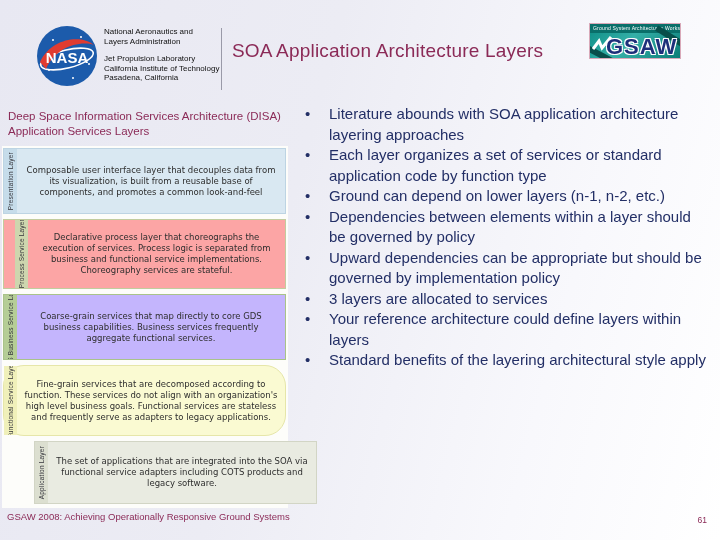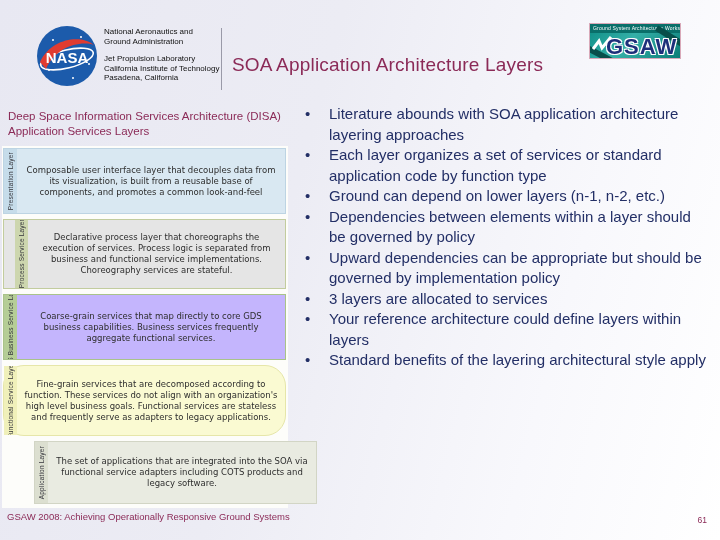--- a/index.html
+++ b/index.html
@@ -7,21 +7,21 @@
   #slide{
     position:relative;width:720px;height:540px;overflow:hidden;
     background:linear-gradient(105deg,#e8e8f2 0%,#ececf4 40%,#f8f8fc 75%,#ffffff 100%);
   }
   
   #nasa-logo{position:absolute;left:35px;top:24px;width:64px;height:64px;}
   #agency-block{position:absolute;left:104px;top:27px;font-size:8px;line-height:9.5px;color:#111;}
   .agency-gap{height:8px;}
   #header-divider{position:absolute;left:221px;top:28px;width:1px;height:62px;background:#9a9aa8;}
   #slide-title{
-    position:absolute;left:232px;top:54px;font-size:19px;color:#8b2a57;letter-spacing:.2px;
+    position:absolute;left:232px;top:40px;font-size:19px;color:#8b2a57;letter-spacing:.2px;
     white-space:nowrap;
   }
   
   #gsaw-logo{
     position:absolute;left:589px;top:23px;width:92px;height:36px;
     background:linear-gradient(135deg,#0c8c84 0%,#35b0a8 45%,#0b7d77 100%);
     border:1px solid #d9a9b9;box-sizing:border-box;overflow:hidden;
   }
   #gsaw-banner{
     height:9px;background:#0a6f6a;color:#fff;font-size:5px;line-height:9px;
@@ -96,21 +96,21 @@
       <circle cx="14" cy="46" r="1" fill="#fff"></circle>
       <circle cx="38" cy="54" r="1" fill="#fff"></circle>
       <ellipse cx="32" cy="35" rx="27" ry="9" fill="none" stroke="#fff" stroke-width="1.6" transform="rotate(-14 32 35)"></ellipse>
       <path d="M5 38 C 16 14, 46 10, 59 21 C 44 16, 20 24, 11 45 Z" fill="#e03c31"></path>
       <text x="32" y="39" font-size="15" font-weight="bold" fill="#ffffff" text-anchor="middle" font-family="Liberation Sans, sans-serif">NASA</text>
     </svg>
   </div>
 
   <div id="agency-block">
     <div>National Aeronautics and</div>
-    <div>Ground Administration</div>
+    <div>Layers Administration</div>
     <div class="agency-gap"></div>
     <div>Jet Propulsion Laboratory</div>
     <div>California Institute of Technology</div>
     <div>Pasadena, California</div>
   </div>
 
   <div id="header-divider"></div>
 
   <div id="slide-title">SOA Application Architecture Layers</div>
 
@@ -128,21 +128,21 @@
 
   <div id="left-heading">Deep Space Information Services Architecture (DISA) Application Services Layers</div>
 
   <div id="diagram">
     <div class="layer" id="layer-0" style="background: rgb(217, 232, 242); border-color: rgb(189, 212, 227);">
       <div class="strip" style="background: rgb(198, 220, 234);">
           <span>Presentation Layer</span>
         </div>
       <div class="desc">Composable user interface layer that decouples data from its visualization, is built from a reusable base of components, and promotes a common look-and-feel</div>
     </div>
-    <div class="layer" id="layer-1" style="background: #e5e5e5; border-color: rgb(194, 204, 158); padding-left: 11px;">
+    <div class="layer" id="layer-1" style="background: #fca5a5; border-color: rgb(194, 204, 158); padding-left: 11px;">
       <div class="strip" style="background: rgb(205, 214, 174);">
           <span>Process Service Layer</span>
         </div>
       <div class="desc">Declarative process layer that choreographs the execution of services.  Process logic is separated from business and functional service implementations.  Choreography services are stateful.</div>
     </div>
     <div class="layer" id="layer-2" style="background: #c4b5fd; border-color: rgb(169, 195, 138);">
       <div class="strip" style="background: rgb(181, 205, 150);">
           <span>GDS Business Service Layer</span>
         </div>
       <div class="desc">Coarse-grain services that map directly to core GDS business capabilities.  Business services frequently aggregate functional services.</div>

